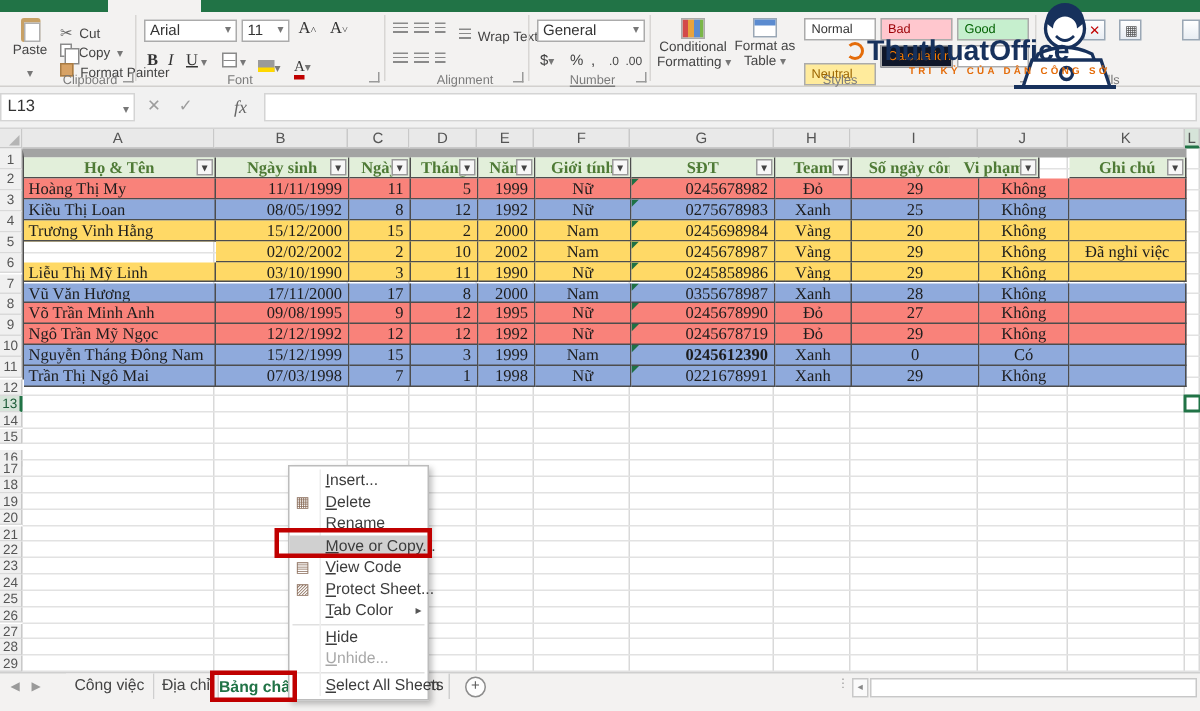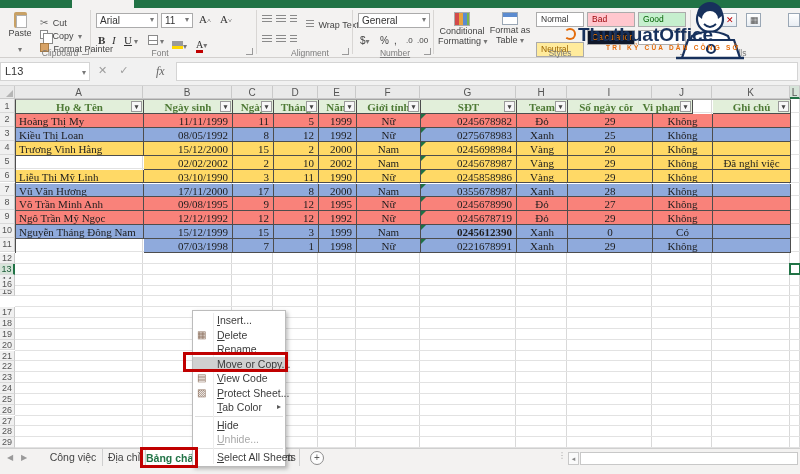--- a/index.html
+++ b/index.html
@@ -61,21 +61,21 @@
   .colhdr { top:86px; height:13px; background:#e9e9e9; border-right:1px solid #c9c9c9; border-bottom:1px solid #c9c9c9;
             font-size:10px; color:#555; text-align:center; line-height:13px; overflow:hidden; }
   .colhdr.sel { background:#d6e4d9; border-bottom:2px solid #217346; }
   .rowhdr { left:0; width:15px; background:#f0f0f0; border-right:1px solid #c9c9c9; border-bottom:1px solid #d9d9d9;
             font-size:9px; color:#555; text-align:center; }
   .rowhdr.sel { background:#d6e4d9; border-right:2px solid #217346; color:#1c5c38; }
   .vline { background:#d9d9d9; width:1px; top:99px; height:349px; }
   .hline { background:#e2e2e2; height:1px; left:15px; width:785px; }
 
   
-  #table-layer { left:15px; top:99px; width:776px; height:154px; border-left:1px solid #4d4d4d; border-top:1px solid #a3a3a3;
+  #table-layer { left:15px; top:99px; width:776px; height:154px; border-left:1px solid #4d4d4d; border-top:6px solid #a3a3a3;
                  font-family:"Liberation Serif", serif; }
   .trow { position:absolute; left:0; width:775px; }
   .tcell { position:absolute; top:0; height:100%; border-right:1px solid #4d4d4d; border-bottom:1px solid #4d4d4d;
            font-size:11px; color:#1d1d1d; white-space:nowrap; overflow:hidden; line-height:12.5px; padding-top:1px; }
   .tcell.th { background:#e2efda; color:#4e7a35; font-weight:bold; text-align:center; }
   .al-l { text-align:left; padding-left:3px; }
   .al-r { text-align:right; padding-right:4px; }
   .al-c { text-align:center; }
   .bg-red { background:#f9827a; }
   .bg-blue { background:#8faadc; }
@@ -278,21 +278,21 @@
       <div class="abs rowhdr" style="top: 168.6px; height: 13.9px; line-height: 13.9px;">6</div>
       <div class="abs rowhdr" style="top: 182.5px; height: 13.9px; line-height: 13.9px;">7</div>
       <div class="abs rowhdr" style="top: 196.4px; height: 13.9px; line-height: 13.9px;">8</div>
       <div class="abs rowhdr" style="top: 210.3px; height: 13.9px; line-height: 13.9px;">9</div>
       <div class="abs rowhdr" style="top: 224.2px; height: 13.9px; line-height: 13.9px;">10</div>
       <div class="abs rowhdr" style="top: 238.1px; height: 13.9px; line-height: 13.9px;">11</div>
       <div class="abs rowhdr" style="top: 253px; height: 10.8333px; line-height: 10.8333px;">12</div>
       <div class="abs rowhdr sel" style="top: 263.833px; height: 10.8333px; line-height: 10.8333px;">13</div>
       <div class="abs rowhdr" style="top: 274.667px; height: 10.8333px; line-height: 10.8333px;">14</div>
       <div class="abs rowhdr" style="top: 285.5px; height: 10.8333px; line-height: 10.8333px;">15</div>
-      <div class="abs rowhdr" style="top: 279px; height: 10.8333px; line-height: 10.8333px;">16</div>
+      <div class="abs rowhdr" style="top: 300px; height: 10.8333px; line-height: 10.8333px;">16</div>
       <div class="abs rowhdr" style="top: 307.167px; height: 10.8333px; line-height: 10.8333px;">17</div>
       <div class="abs rowhdr" style="top: 318px; height: 10.8333px; line-height: 10.8333px;">18</div>
       <div class="abs rowhdr" style="top: 328.833px; height: 10.8333px; line-height: 10.8333px;">19</div>
       <div class="abs rowhdr" style="top: 339.667px; height: 10.8333px; line-height: 10.8333px;">20</div>
       <div class="abs rowhdr" style="top: 350.5px; height: 10.8333px; line-height: 10.8333px;">21</div>
       <div class="abs rowhdr" style="top: 361.333px; height: 10.8333px; line-height: 10.8333px;">22</div>
       <div class="abs rowhdr" style="top: 372.167px; height: 10.8333px; line-height: 10.8333px;">23</div>
       <div class="abs rowhdr" style="top: 383px; height: 10.8333px; line-height: 10.8333px;">24</div>
       <div class="abs rowhdr" style="top: 393.833px; height: 10.8333px; line-height: 10.8333px;">25</div>
       <div class="abs rowhdr" style="top: 404.667px; height: 10.8333px; line-height: 10.8333px;">26</div>
@@ -468,20 +468,21 @@
         <div class="tcell al-r bg-blue" style="left: 258px; width: 45px;">3</div>
         <div class="tcell al-r bg-blue" style="left: 303px; width: 38px;">1999</div>
         <div class="tcell al-c bg-blue" style="left: 341px; width: 64px;">Nam</div>
         <div class="tcell al-r bg-blue" style="left: 405px; width: 96px; font-weight: bold;">0245612390<div class="tri"></div></div>
         <div class="tcell al-c bg-blue" style="left: 501px; width: 51px;">Xanh</div>
         <div class="tcell al-c bg-blue" style="left: 552px; width: 85px;">0</div>
         <div class="tcell al-c bg-blue" style="left: 637px; width: 60px;">Có</div>
         <div class="tcell al-c bg-blue" style="left: 697px; width: 78px;"></div>
       </div>
       <div class="trow" style="top: 139.1px; height: 13.9px;">
+        <div class="tcell al-l bg-blue" style="left: 0px; width: 128px;">Trần Thị Ngô Mai</div>
         <div class="tcell al-r bg-blue" style="left: 128px; width: 89px;">07/03/1998</div>
         <div class="tcell al-r bg-blue" style="left: 217px; width: 41px;">7</div>
         <div class="tcell al-r bg-blue" style="left: 258px; width: 45px;">1</div>
         <div class="tcell al-r bg-blue" style="left: 303px; width: 38px;">1998</div>
         <div class="tcell al-c bg-blue" style="left: 341px; width: 64px;">Nữ</div>
         <div class="tcell al-r bg-blue" style="left: 405px; width: 96px;">0221678991<div class="tri"></div></div>
         <div class="tcell al-c bg-blue" style="left: 501px; width: 51px;">Xanh</div>
         <div class="tcell al-c bg-blue" style="left: 552px; width: 85px;">29</div>
         <div class="tcell al-c bg-blue" style="left: 637px; width: 60px;">Không</div>
         <div class="tcell al-c bg-blue" style="left: 697px; width: 78px;"></div>

